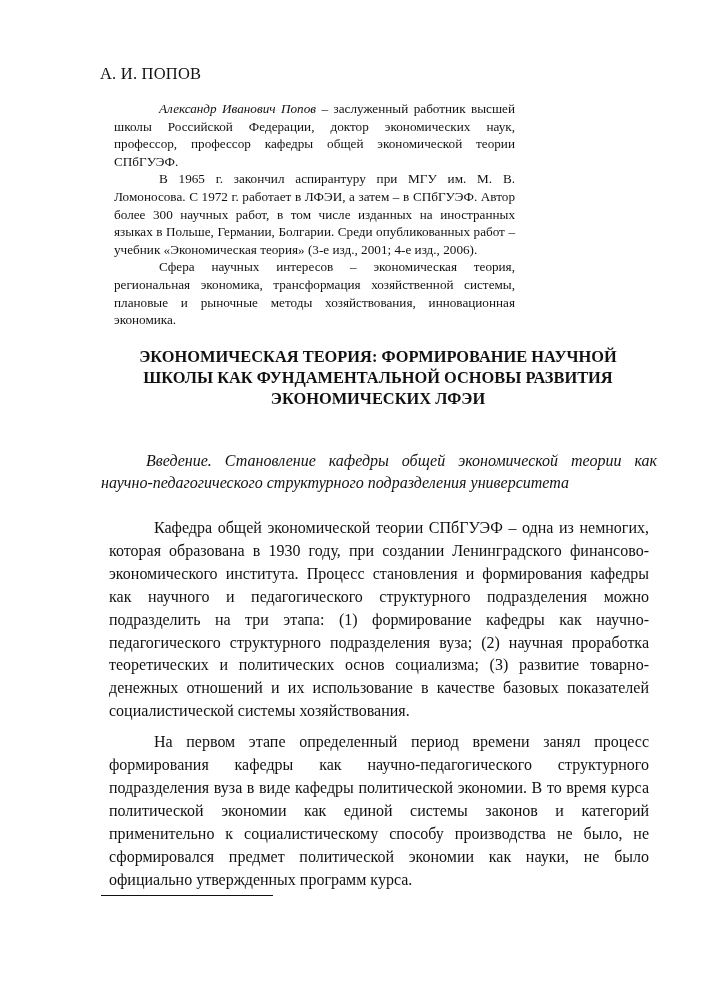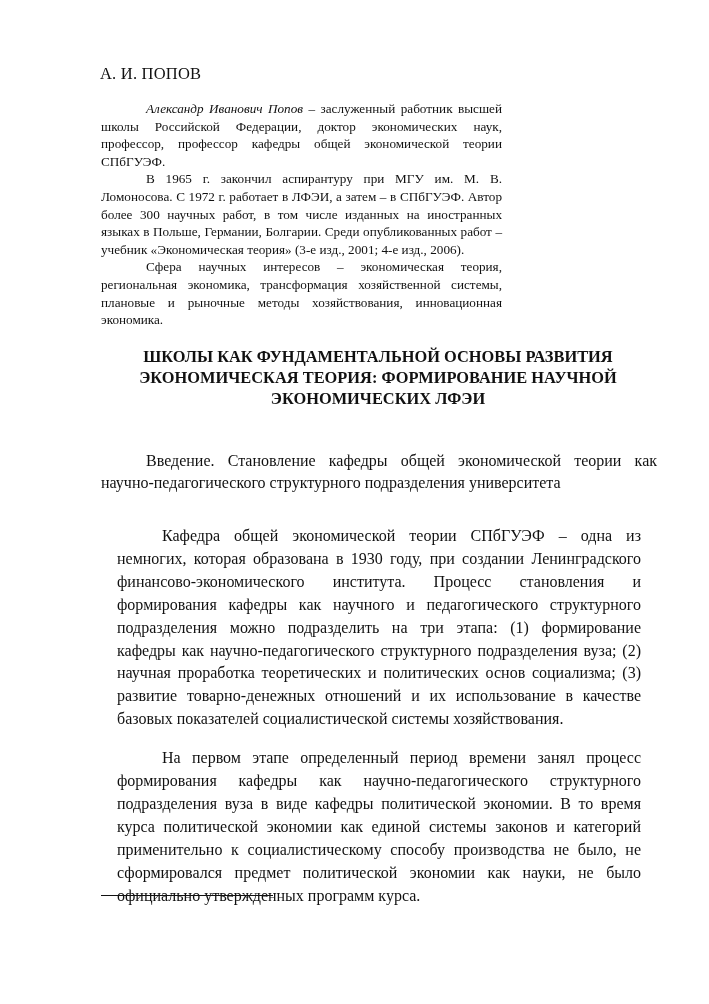--- a/index.html
+++ b/index.html
@@ -1,51 +1,51 @@
 <!DOCTYPE html>
 <html><head>
 <meta charset="utf-8">
 <style>
   html, body { margin: 0; padding: 0; background: #ffffff; }
   body { width: 709px; height: 1004px; position: relative; overflow: hidden;
          font-family: "Liberation Serif", "DejaVu Serif", serif; color: #111; }
   .page { position: absolute; left: 0; top: 0; width: 709px; height: 1004px; }
   .running-head { position: absolute; left: 100px; top: 64px; font-size: 16.5px; letter-spacing: 0.2px; font-family: Liberation Serif, serif; }
-  .bio { position: absolute; left: 101px; top: 100px; width: 401px; font-size: 13.2px; line-height: 17.6px; text-align: justify; }
+  .bio { position: absolute; left: 114px; top: 100px; width: 401px; font-size: 13.2px; line-height: 17.6px; text-align: justify; }
   .bio p { margin: 0; text-indent: 45px; }
   .bio .author-name { font-style: italic; }
   .title { position: absolute; left: 108px; top: 346px; width: 540px; text-align: center;
            font-weight: bold; font-size: 16.4px; line-height: 21px; }
   .title div { white-space: nowrap; }
-  .section-head { position: absolute; left: 101px; top: 450px; width: 556px; 
+  .section-head { position: absolute; left: 101px; top: 450px; width: 556px; font-style: italic;
                   font-size: 16px; line-height: 22px; text-align: justify; }
   .section-head p { margin: 0; text-indent: 45px; text-align-last: left; }
   .body-text { position: absolute; left: 101px; top: 509px; width: 556px; font-size: 16px; line-height: 22.9px; text-align: justify; }
-  .body-text p { margin: 16px; text-indent: 45px; }
+  .body-text p { margin: 8px; text-indent: 45px; }
   .body-text .em { }
   .footnote-rule { position: absolute; left: 101px; top: 895px; width: 172px; height: 0; border-top: 1px solid #111; }
   .footnote { position: absolute; left: 101px; top: 903px; font-size: 13.2px; line-height: 17.5px; }
   .footnote div { white-space: nowrap; }
 </style>
 </head>
 <body>
 
 <div class="page">
 
   <div class="running-head">А. И. ПОПОВ</div>
 
   <div class="bio">
     <p><span class="author-name">Александр Иванович Попов</span><span> – заслуженный работник высшей школы Российской Федерации, доктор экономических наук, профессор, профессор кафедры общей экономической теории СПбГУЭФ.</span></p>
     <p>В 1965 г. закончил аспирантуру при МГУ им. М. В. Ломоносова. С 1972 г. работает в ЛФЭИ, а затем – в СПбГУЭФ. Автор более 300 научных работ, в том числе изданных на иностранных языках в Польше, Германии, Болгарии. Среди опубликованных работ – учебник «Экономическая теория» (3-е изд., 2001; 4-е изд., 2006).</p>
     <p>Сфера научных интересов – экономическая теория, региональная экономика, трансформация хозяйственной системы, плановые и рыночные методы хозяйствования, инновационная экономика.</p>
   </div>
 
   <div class="title">
+    <div>ЭКОНОМИЧЕСКАЯ ТЕОРИЯ: ФОРМИРОВАНИЕ НАУЧНОЙ</div>
     <div>ШКОЛЫ КАК ФУНДАМЕНТАЛЬНОЙ ОСНОВЫ РАЗВИТИЯ</div>
-    <div>ЭКОНОМИЧЕСКАЯ ТЕОРИЯ: ФОРМИРОВАНИЕ НАУЧНОЙ</div>
     <div>ЭКОНОМИЧЕСКИХ ЛФЭИ</div>
   </div>
 
   <div class="section-head">
     <p>Введение. Становление кафедры общей экономической теории как научно-педагогического структурного подразделения университета</p>
   </div>
 
   <div class="body-text">
     <p>Кафедра общей экономической теории СПбГУЭФ – одна из немногих, которая образована в 1930 году, при создании Ленинградского финансово-экономического института. Процесс становления и формирования кафедры как научного и педагогического структурного подразделения можно подразделить на три этапа: (1) формирование кафедры как научно-педагогического структурного подразделения вуза; (2) научная проработка теоретических и политических основ социализма; (3) развитие товарно-денежных отношений и их использование в качестве базовых показателей социалистической системы хозяйствования.</p>
     <p><span class="em">На первом этапе</span><span> определенный период времени занял процесс формирования кафедры как научно-педагогического структурного подразделения вуза в виде кафедры политической экономии. В то время курса политической экономии как единой системы законов и категорий применительно к социалистическому способу производства не было, не сформировался предмет политической экономии как науки, не было официально утвержденных программ курса.</span></p>

